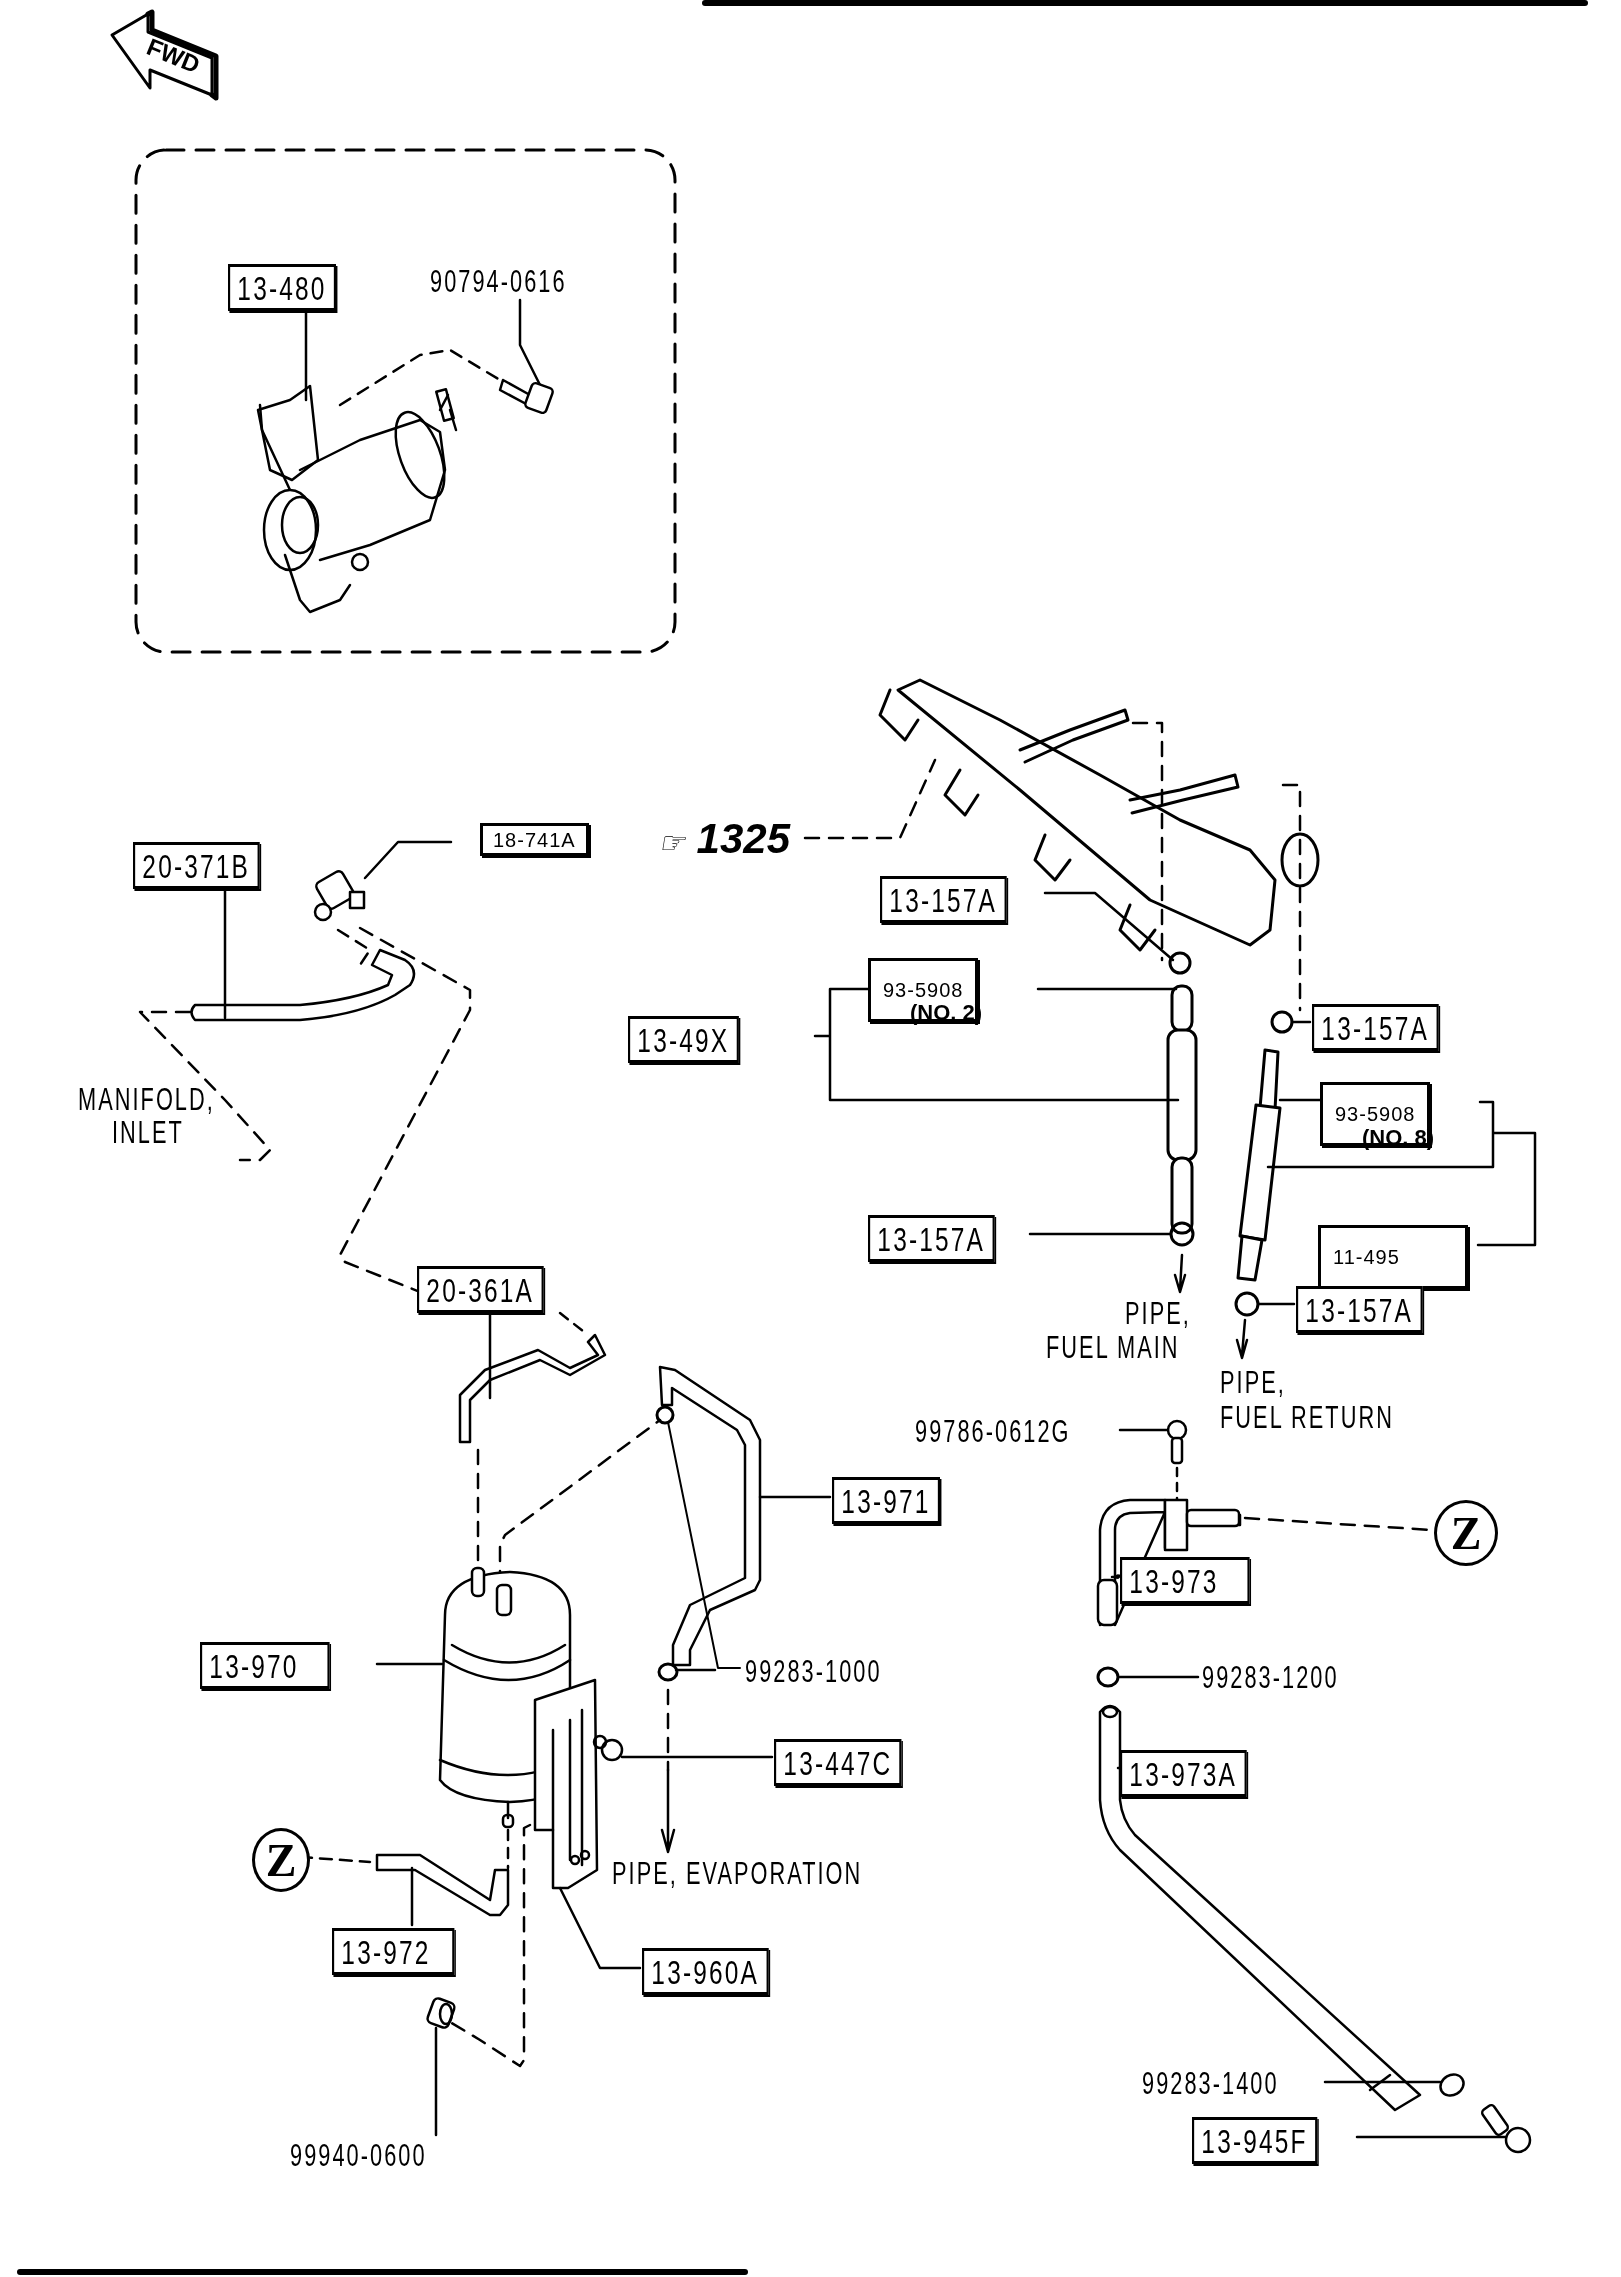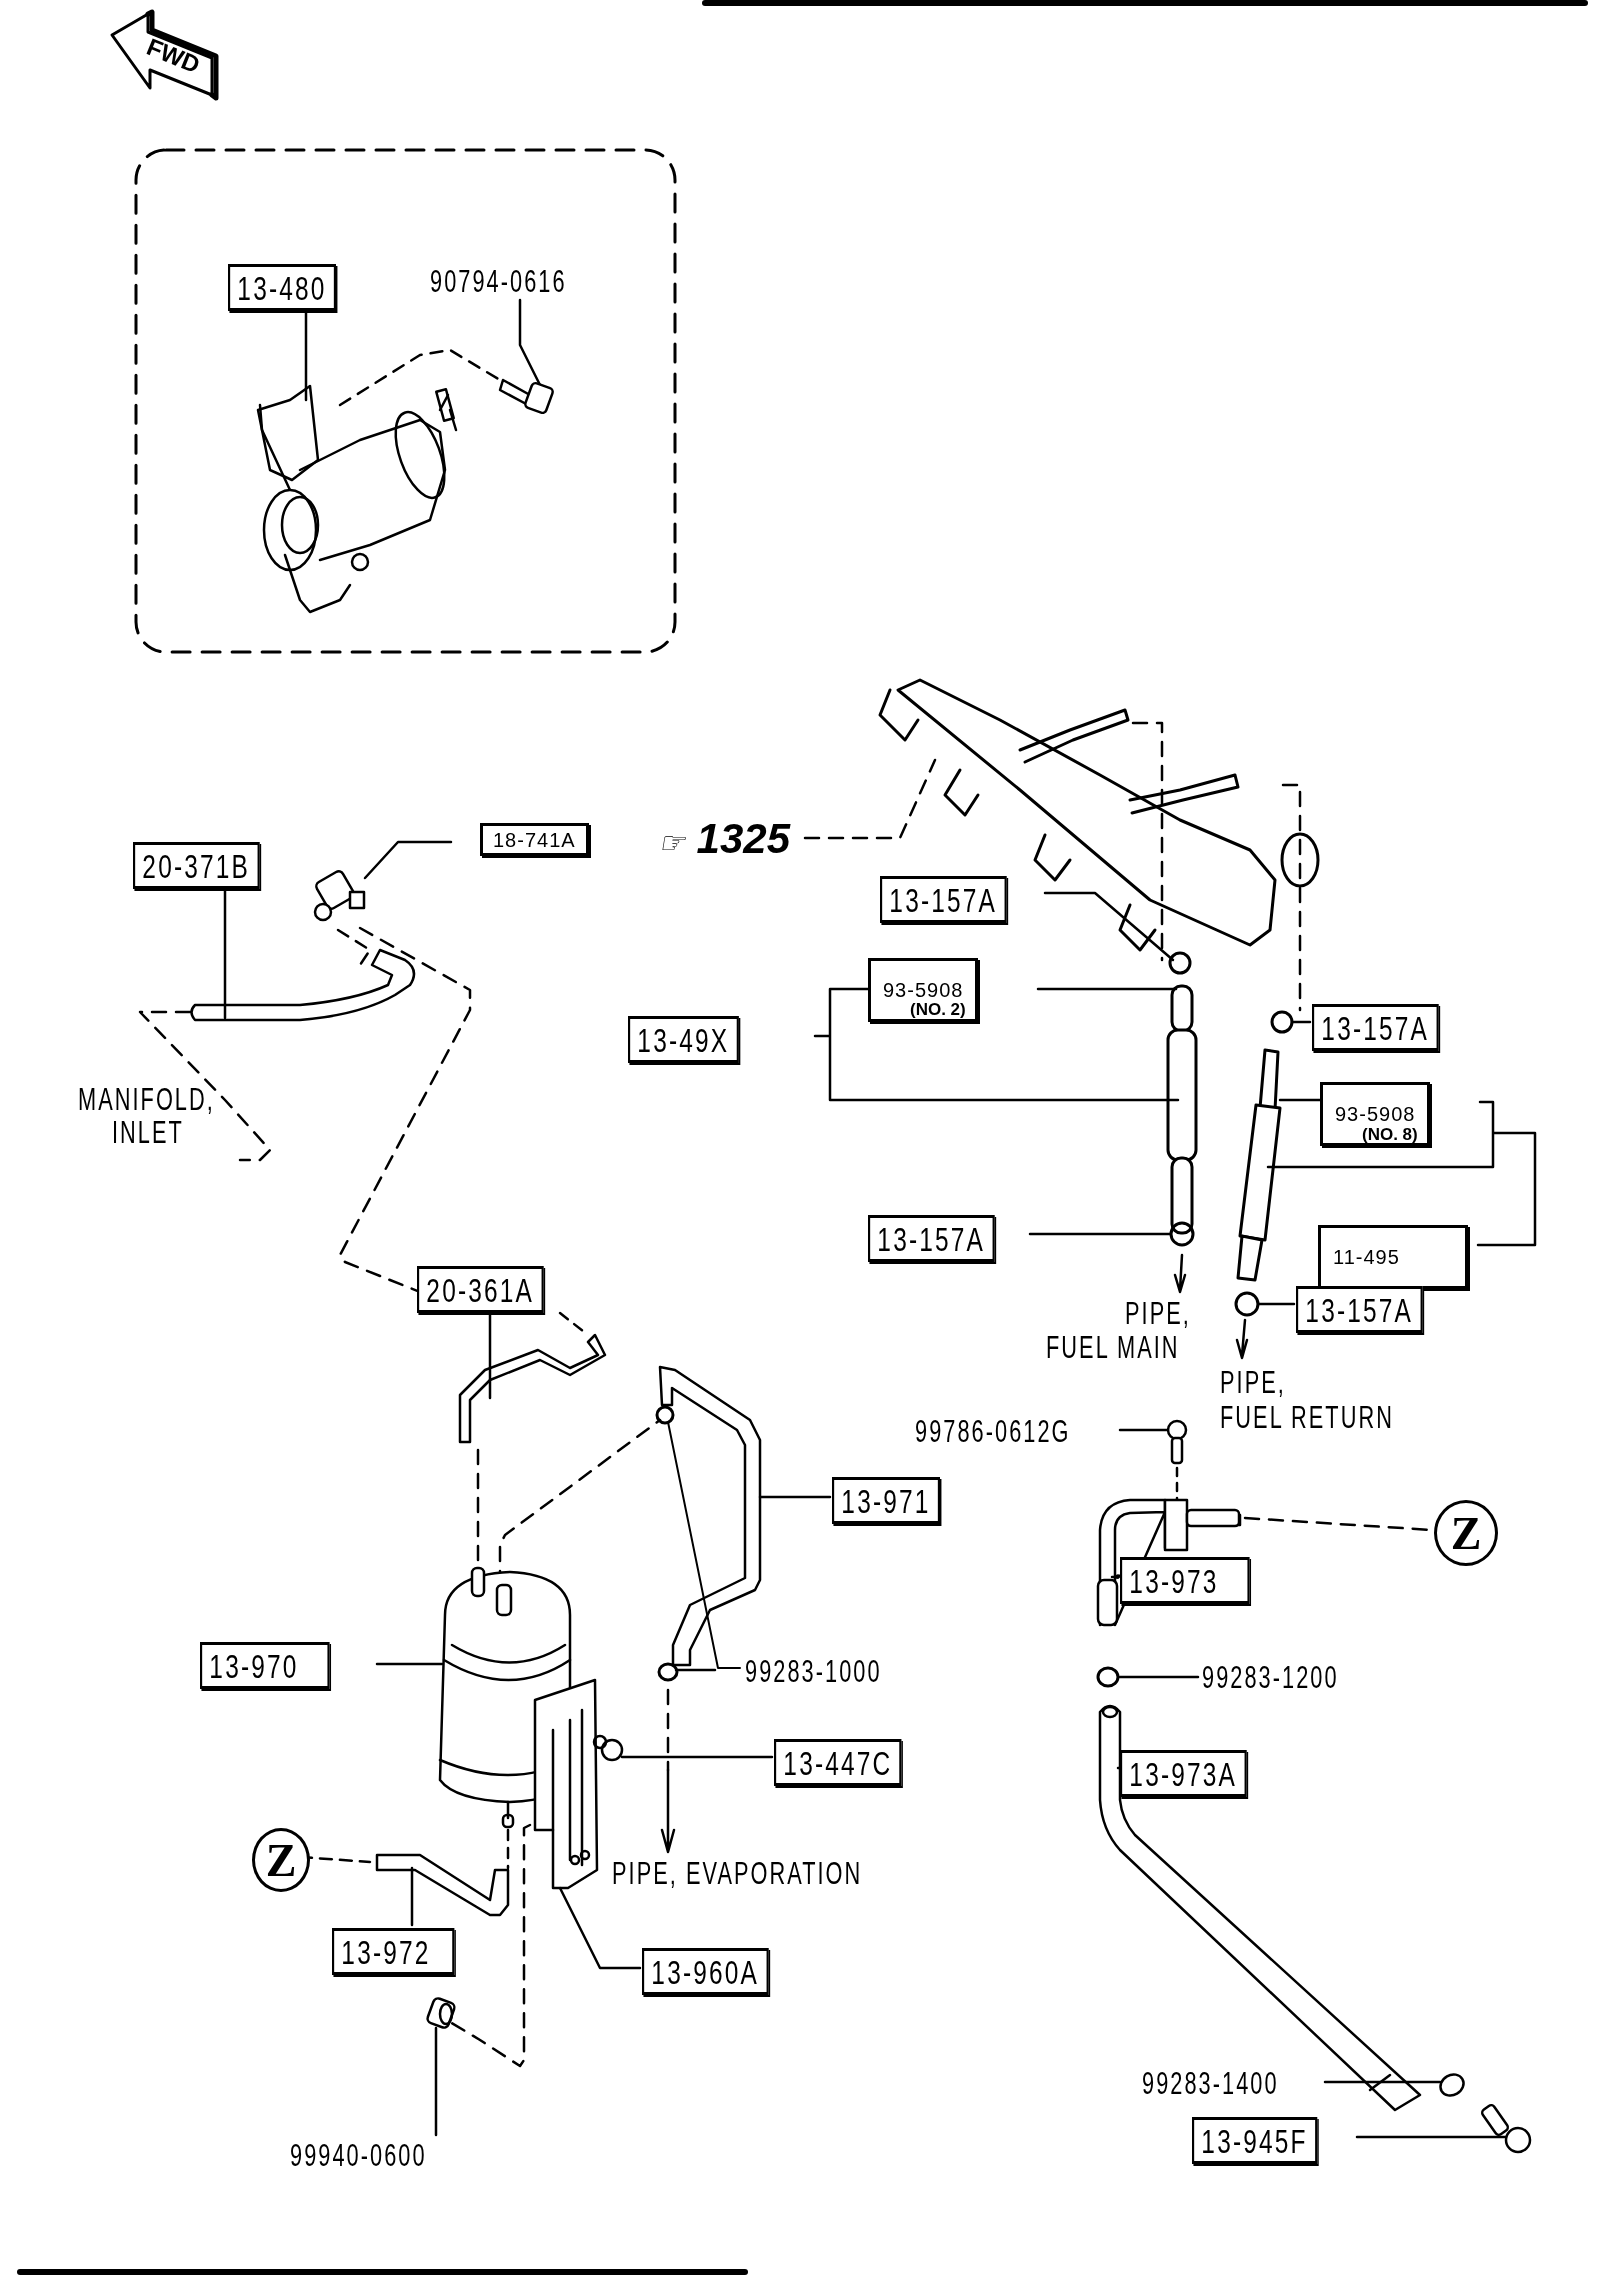--- a/index.html
+++ b/index.html
@@ -6,21 +6,21 @@
   body { width: 1621px; height: 2277px; position: relative; overflow: hidden;
          font-family: "DejaVu Sans Mono", "Liberation Mono", monospace; color: #000; }
   #stage { position: absolute; left: 0; top: 0; }
   .lbl { position: absolute; border: 3px solid #000; background: #fff;
          font-family: "Liberation Sans", sans-serif; font-size: 34px; line-height: 1;
          padding: 4px 10px 3px 10px; letter-spacing: 3px; transform: scaleX(0.72); transform-origin: left top;
          white-space: nowrap; box-shadow: 2px 2px 0 #000; }
   .lbl.wide { letter-spacing: 1px; transform: none; font-size: 20px; padding: 19px 12px; }
   .txt { position: absolute; font-family: "Liberation Sans", sans-serif; font-size: 32px; line-height: 1.1;
          white-space: nowrap; letter-spacing: 3px; transform: scaleX(0.68); transform-origin: left top; }
-  .sub { position: absolute; font-family: "Liberation Sans", sans-serif; font-weight: bold; font-size: 17px; white-space: nowrap; text-align: center; }
+  .sub { position: absolute; font-family: "Liberation Sans", sans-serif; font-weight: bold; font-size: 22px; white-space: nowrap; text-align: center; }
   .ref { position: absolute; font-family: "Liberation Sans", sans-serif; font-weight: bold; font-size: 42px; white-space: nowrap; font-style: italic; }
   .zc { position: absolute; width: 64px; height: 64px; border: 3px solid #000; border-radius: 50%;
         display: flex; align-items: center; justify-content: center;
         font-family: "Liberation Serif", serif; font-weight: bold; font-size: 46px; background: #fff; }
   .fwd { position: absolute; font-family: "Liberation Sans", sans-serif; font-weight: bold; font-size: 24px; }
 </style>
 </head>
 <body>
 
 <svg id="stage" width="1621" height="2277" viewBox="0 0 1621 2277">

